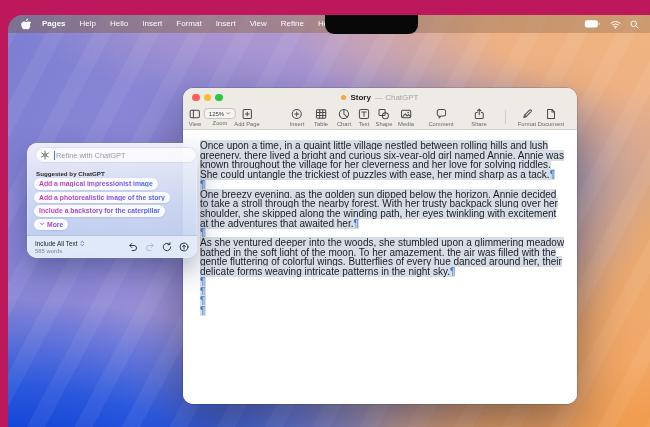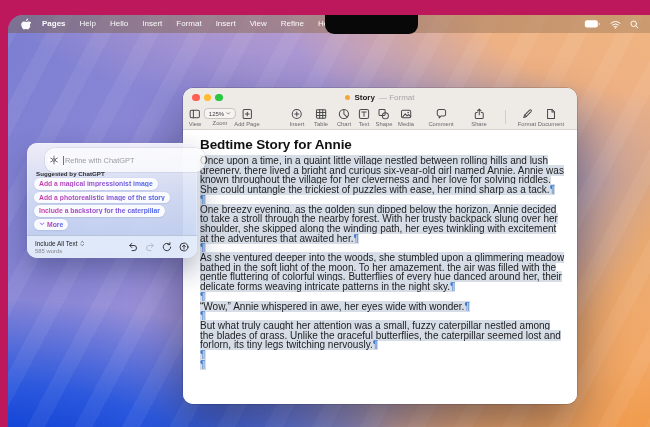--- a/index.html
+++ b/index.html
@@ -75,21 +75,21 @@
   .blank-line .hl { padding-right:1px; }
 
   
   .panel {
     position:absolute; left:19px; top:128px; width:170px; height:115px; z-index:20;
     border-radius:10px;
     background:linear-gradient(180deg, rgba(243,242,250,0.95) 0%, rgba(215,224,245,0.92) 45%, rgba(188,206,240,0.92) 100%);
     box-shadow:0 12px 28px rgba(15,25,70,0.35), 0 0 0 0.5px rgba(255,255,255,0.5) inset;
   }
   .gpt-input {
-    position:absolute; left:18px; top:5px; width:160px; height:24px; border-radius:9px;
+    position:absolute; left:9px; top:5px; width:160px; height:14px; border-radius:9px;
     background:rgba(255,255,255,0.72); display:flex; align-items:center; padding-left:3px;
     box-shadow:0 0 0 0.5px rgba(120,130,160,0.25);
     text-align:center;
   }
   .gpt-logo-circle { width:12px; height:12px; border-radius:50%; background:rgba(255,255,255,0.9); display:flex; align-items:center; justify-content:center; margin-right:3px; }
   .gpt-logo { width:10px; height:10px; color:#5a5a60; }
   .caret { width:1px; height:9px; background:#2f7cf6; margin-right:1px; }
   .gpt-placeholder { font-size:7.4px; color:#9a9aa2; }
 
   .suggested-label { position:absolute; left:9px; top:27px; font-size:6.2px; font-weight:bold; color:#2b2b2e; }
@@ -172,21 +172,21 @@
     <div class="window">
       <div class="titlebar">
         <div class="lights">
           <span class="light red"></span>
           <span class="light yellow"></span>
           <span class="light green"></span>
         </div>
         <div class="titlebox">
           <span class="mod-dot"></span>
           <span class="win-title">Story</span>
-          <span class="win-status">— Format</span>
+          <span class="win-status">— ChatGPT</span>
         </div>
       </div>
 
       <div class="toolbar" id="toolbar">
           <div class="tb-item" style="left: 12px;">
             <span class="tb-ic">
               <svg viewBox="0 0 13 13" fill="none" stroke="currentColor" stroke-width="1.1" stroke-linecap="round" stroke-linejoin="round">
                 <rect x="1.5" y="2.5" width="10" height="8" rx="1.5"></rect>
                 <line x1="5" y1="2.5" x2="5" y2="10.5"></line>
               </svg>
@@ -300,31 +300,28 @@
                 <path d="M3 1.5h4.8l2.7 2.7v7.3H3z"></path>
                 <path d="M7.8 1.5v2.9h2.7"></path>
               </svg>
             </span>
             <span class="tb-label">Document</span>
           </div>
           <div class="tb-divider" style="left: 322px;"></div>
         </div>
 
       <div class="content">
-        <div class="doc-title">Bedtime Story for Annie</div>
         <div class="doc-body" id="doc-body">
             <div class="para"><span class="hl">Once upon a time, in a quaint little village nestled between rolling hills and lush greenery, there lived a bright and curious six-year-old girl named Annie. Annie was known throughout the village for her cleverness and her love for solving riddles. She could untangle the trickiest of puzzles with ease, her mind sharp as a tack.<span class="pilcrow">¶</span></span></div>
             <div class="blank-line"><span class="hl pilcrow">¶</span></div>
             <div class="para"><span class="hl">One breezy evening, as the golden sun dipped below the horizon, Annie decided to take a stroll through the nearby forest. With her trusty backpack slung over her shoulder, she skipped along the winding path, her eyes twinkling with excitement at the adventures that awaited her.<span class="pilcrow">¶</span></span></div>
             <div class="blank-line"><span class="hl pilcrow">¶</span></div>
             <div class="para"><span class="hl">As she ventured deeper into the woods, she stumbled upon a glimmering meadow bathed in the soft light of the moon. To her amazement, the air was filled with the gentle fluttering of colorful wings. Butterflies of every hue danced around her, their delicate forms weaving intricate patterns in the night sky.<span class="pilcrow">¶</span></span></div>
             <div class="blank-line"><span class="hl pilcrow">¶</span></div>
-            <div class="para"><span class="hl">“Wow,” Annie whispered in awe, her eyes wide with wonder.<span class="pilcrow">¶</span></span></div>
-            <div class="blank-line"><span class="hl pilcrow">¶</span></div>
-            <div class="para"><span class="hl">But what truly caught her attention was a small, fuzzy caterpillar nestled among the blades of grass. Unlike the graceful butterflies, the caterpillar seemed lost and forlorn, its tiny legs twitching nervously.<span class="pilcrow">¶</span></span></div>
+            <div class="blank-line"><span class="hl pilcrow">¶</span></div>
             <div class="blank-line"><span class="hl pilcrow">¶</span></div>
             <div class="blank-line"><span class="hl pilcrow">¶</span></div>
           </div>
       </div>
     </div>
 
     <div class="panel">
       <div class="gpt-input">
         <span class="gpt-logo-circle">
           <span class="gpt-logo">

